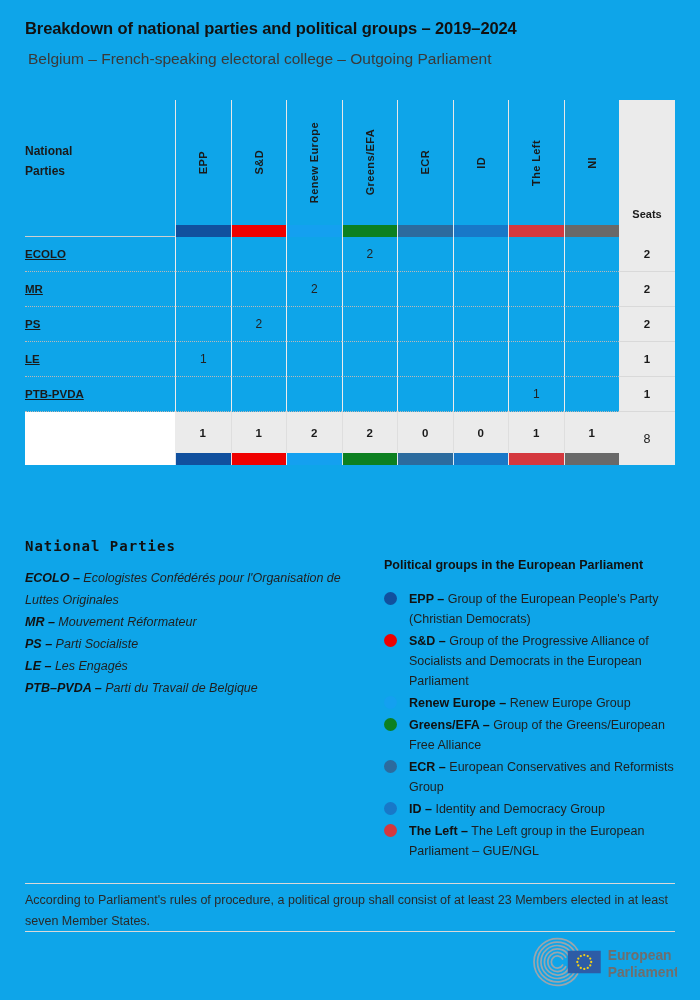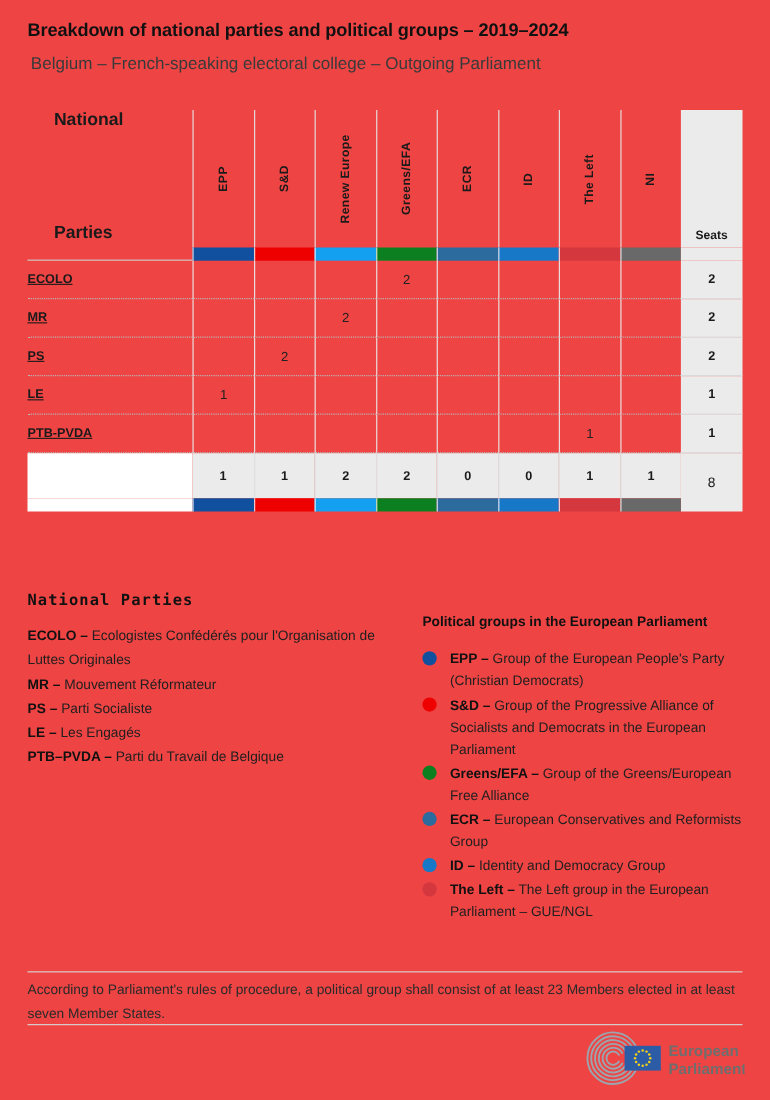--- a/index.html
+++ b/index.html
@@ -1,27 +1,27 @@
 <!DOCTYPE html>
 <html><head>
 <meta charset="utf-8">
 <style>
   html,body{margin:0;padding:0;background:#fff;}
-  .page{position:relative;width:700px;height:1000px;background:#ef4444;overflow:hidden;
+  .page{position:relative;width:700px;height:1000px;background:#0ea5e9;overflow:hidden;
         font-family:"Liberation Sans","DejaVu Sans",sans-serif;color:#1a1a1a;}
 
   .title{position:absolute;left:25px;top:19px;font-size:16.5px;font-weight:bold;color:#111;letter-spacing:-.1px;}
   .subtitle{position:absolute;left:28px;top:50px;font-size:15.5px;font-weight:400;color:#3a3a3a;}
 
   
   .tg{position:absolute;left:25px;top:100px;display:grid;
       grid-template-columns:150px repeat(8,55.5px) 56px;
       grid-template-rows:125px 12px repeat(5,35px) 41px 12px;}
-  .h-corner{display:flex;flex-direction:column;justify-content:space-between;padding-bottom:3px;
-            font-size:16px;font-weight:bold;line-height:20px;color:#1a1a1a;margin-left:24px;}
+  .h-corner{display:flex;flex-direction:column;justify-content:center;padding-bottom:3px;
+            font-size:12px;font-weight:bold;line-height:20px;color:#1a1a1a;}
   .h-group{border-left:1px solid #e7e7e7;display:flex;align-items:center;justify-content:center;}
   .vlabel{writing-mode:vertical-rl;transform:rotate(180deg);font-size:11px;font-weight:bold;
           letter-spacing:.4px;color:#1a1a1a;white-space:nowrap;}
   .h-seats{background:#ebebeb;display:flex;align-items:flex-end;justify-content:center;
            padding-bottom:5px;font-size:11px;font-weight:bold;color:#1a1a1a;}
   .bar-spacer{border-bottom:1px solid #cfcfcf;}
   .bar{border-left:1px solid rgba(255,255,255,.85);}
   .bar-seats{background:#ebebeb;}
   .c-party{display:flex;align-items:center;font-size:11.5px;font-weight:bold;color:#1a1a1a;
            border-bottom:1px dotted #b9b9b9;text-decoration:underline;}
@@ -33,21 +33,21 @@
   .t-val{background:#ebebeb;display:flex;align-items:center;justify-content:center;
          font-size:11.5px;font-weight:bold;color:#1a1a1a;border-left:1px solid #dedede;}
   .t-val.no-bl{border-left:none;}
   .t-seats{grid-row:span 2;background:#ebebeb;display:flex;align-items:center;justify-content:center;
            font-size:12.5px;font-weight:400;color:#1a1a1a;}
 
   
   .legend-left{position:absolute;left:25px;top:535px;width:342px;font-size:12.5px;line-height:22px;color:#1f1f1f;}
   .legend-left h3{margin:0 0 10px 0;font-family:"DejaVu Sans Mono","Liberation Mono",monospace;
                   font-size:14px;font-weight:bold;letter-spacing:1px;color:#111;}
-  .nitem{margin:0;}
+  .nitem{margin:0;font-style:italic;}
   .nitem b{color:#111;}
 
   .legend-right{position:absolute;left:384px;top:535px;width:292px;font-size:12.5px;line-height:20px;color:#1f1f1f;margin-top:20px;}
   .legend-right h3{margin:0 0 14px 0;font-size:12.5px;font-weight:bold;color:#111;}
   .gitem{position:relative;padding-left:25px;margin-bottom:2px;}
   .dot{position:absolute;left:0;top:3px;width:13px;height:13px;border-radius:50%;}
   .gitem b{color:#111;}
 
   
   .rule{position:absolute;left:25px;width:650px;border-top:1px solid #d9d9d9;}
@@ -195,20 +195,24 @@
 
   <div class="legend-right">
     <h3>Political groups in the European Parliament</h3>
     <div class="gitem">
       <span class="dot" style="background-color: rgb(17, 80, 158);"></span>
       <b>EPP –</b> <span>Group of the European People's Party (Christian Democrats)</span>
     </div>
     <div class="gitem">
       <span class="dot" style="background-color: rgb(239, 0, 0);"></span>
       <b>S&amp;D –</b> <span>Group of the Progressive Alliance of Socialists and Democrats in the European Parliament</span>
+    </div>
+    <div class="gitem">
+      <span class="dot" style="background-color: rgb(20, 160, 240);"></span>
+      <b>Renew Europe –</b> <span>Renew Europe Group</span>
     </div>
     <div class="gitem">
       <span class="dot" style="background-color: rgb(12, 128, 33);"></span>
       <b>Greens/EFA –</b> <span>Group of the Greens/European Free Alliance</span>
     </div>
     <div class="gitem">
       <span class="dot" style="background-color: rgb(44, 107, 158);"></span>
       <b>ECR –</b> <span>European Conservatives and Reformists Group</span>
     </div>
     <div class="gitem">

